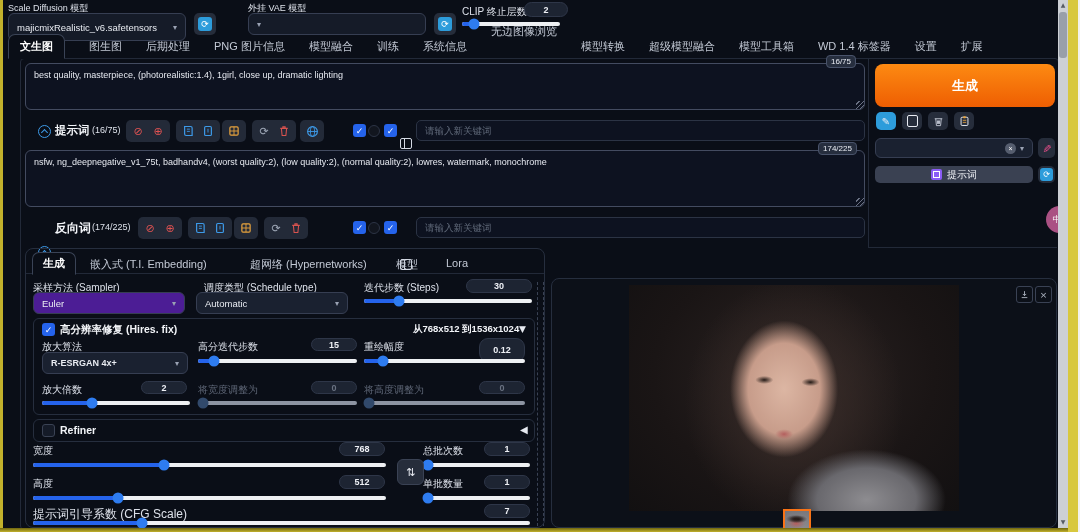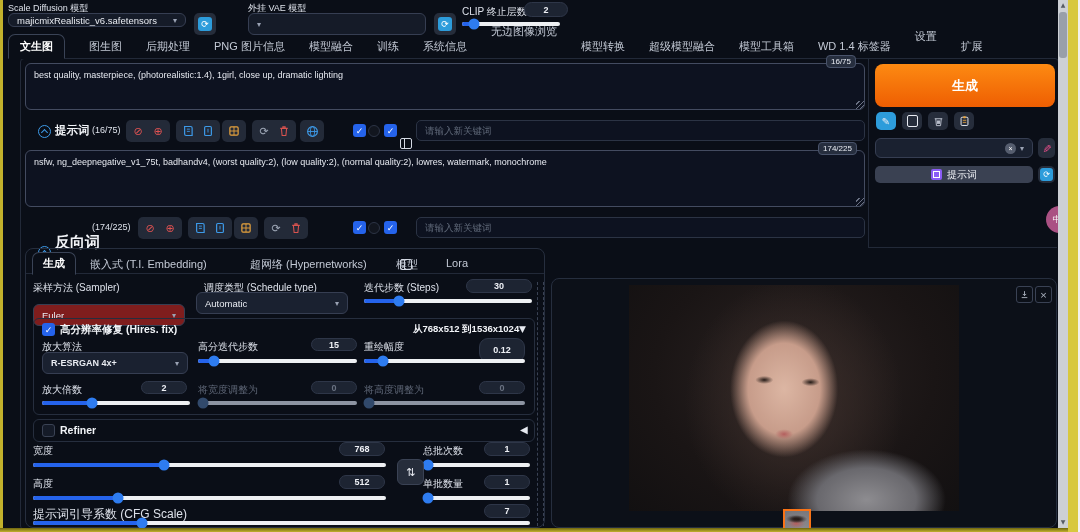--- a/index.html
+++ b/index.html
@@ -66,21 +66,21 @@
 </head>
 <body>
 
 <div class="abs" style="left:20px;top:58px;width:1037px;height:470px;border:1px solid #222938;border-radius:4px"></div>
 <div class="abs line" style="left:868px;top:58px;width:1px;height:190px"></div>
 <div class="abs line" style="left:868px;top:247px;width:189px;height:1px"></div>
 <div class="abs" style="left:537px;top:282px;width:1px;height:244px;border-left:1px dashed #3a4254"></div>
 <div class="abs" style="left:543px;top:282px;width:1px;height:244px;border-left:1px dashed #3a4254"></div>
 
 <div class="abs lbl" style="left:8px;top:2px;font-size:9px">Scale Diffusion 模型</div>
-<div class="abs select" style="left:8px;top:13px;width:178px;height:14px">
+<div class="abs select" style="left:8px;top:13px;width:178px;height:28px">
   <span>majicmixRealistic_v6.safetensors</span>
   <span class="caret">▾</span>
 </div>
 <div class="abs iconbox" style="left:194px;top:13px;width:22px;height:22px">
   <span class="bluebtn" style="width:14px;height:14px">⟳</span>
 </div>
 <div class="abs lbl" style="left:248px;top:2px;font-size:9px">外挂 VAE 模型</div>
 <div class="abs select" style="left:248px;top:13px;width:178px;height:22px">
   <span class="caret">▾</span>
 </div>
@@ -100,21 +100,21 @@
   <span class="tab" style="padding-bottom:5px">后期处理</span>
   <span class="tab" style="padding-bottom:5px">PNG 图片信息</span>
   <span class="tab" style="padding-bottom:5px">模型融合</span>
   <span class="tab" style="padding-bottom:5px">训练</span>
   <span class="tab" style="padding-bottom:5px">系统信息</span>
   <span class="tab" style="padding-bottom:20px">无边图像浏览</span>
   <span class="tab" style="padding-bottom:5px">模型转换</span>
   <span class="tab" style="padding-bottom:5px">超级模型融合</span>
   <span class="tab" style="padding-bottom:5px">模型工具箱</span>
   <span class="tab" style="padding-bottom:5px">WD 1.4 标签器</span>
-  <span class="tab" style="padding-bottom:15px">设置</span>
+  <span class="tab" style="padding-bottom:5px">设置</span>
   <span class="tab" style="padding-bottom:5px">扩展</span>
 </div>
 
 <textarea class="abs ta" style="left: 25px; top: 63px; width: 840px; height: 47px;">best quality, masterpiece, (photorealistic:1.4), 1girl, close up, dramatic lighting</textarea>
 <div class="abs grip" style="left:856px;top:101px"></div>
 <div class="abs badge" style="left:826px;top:55px">16/75</div>
 
 <div class="abs chev" style="left:38px;top:125px"></div>
 <span class="abs boldlbl" style="left:55px;top:123px;font-size:11.5px">提示词</span>
 <span class="abs lbl" style="left:92px;top:125px;font-size:9px">(16/75)</span>
@@ -165,21 +165,21 @@
 <div class="abs knob" style="left:368px;top:125px"></div>
 <div class="abs cb" style="left:384px;top:124px">✓</div>
 <div class="abs panelico" style="left:400px;top:125px"></div>
 <input class="abs keyinput" style="left: 416px; top: 120px; width: 449px; height: 21px;" placeholder="请输入新关键词">
 
 <textarea class="abs ta" style="left: 25px; top: 150px; width: 840px; height: 57px;">nsfw, ng_deepnegative_v1_75t, badhandv4, (worst quality:2), (low quality:2), (normal quality:2), lowres, watermark, monochrome</textarea>
 <div class="abs grip" style="left:856px;top:198px"></div>
 <div class="abs badge" style="left:818px;top:142px">174/225</div>
 
 <div class="abs chev" style="left:38px;top:222px"></div>
-<span class="abs boldlbl" style="left:55px;top:233px;font-size:15px">反向词</span>
+<span class="abs boldlbl" style="left:55px;top:220px;font-size:12px">反向词</span>
 <span class="abs lbl" style="left:92px;top:222px;font-size:9px">(174/225)</span>
 <div class="abs igroup" style="left:138px;top:217px">
   <span class="ibtn" style="color:#e05252">⊘</span>
   <span class="ibtn" style="color:#e05252">⊕</span>
 </div>
 <div class="abs igroup" style="left:188px;top:217px">
   <span class="ibtn" style="color:#3d9ae8">
     <svg class="svgi" width="12" height="12" viewBox="0 0 16 16">
         <path d="M3.5 2h8a2 2 0 0 1 2 2v10h-8a2 2 0 0 1-2-2V2z" fill="none" stroke="currentColor" stroke-width="1.6"></path>
         <path d="M6.5 5.5h4M6.5 8.5h4" stroke="currentColor" stroke-width="1.2"></path>
@@ -216,21 +216,21 @@
 
 <div class="abs panel" style="left:25px;top:248px;width:520px;height:280px"></div>
 <div class="abs line" style="left:26px;top:273px;width:518px;height:1px"></div>
 <span class="abs tab active" style="left:32px;top:252px;padding:3px 10px">生成</span>
 <span class="abs tab" style="left:90px;top:257px">嵌入式 (T.I. Embedding)</span>
 <span class="abs tab" style="left:250px;top:257px">超网络 (Hypernetworks)</span>
 <span class="abs tab" style="left:396px;top:257px">模型</span>
 <span class="abs tab" style="left:446px;top:257px">Lora</span>
 
 <span class="abs lbl" style="left:33px;top:281px">采样方法 (Sampler)</span>
-<div class="abs select" style="left:33px;top:304px;width:152px;height:22px;background:#7f1d1d">
+<div class="abs select" style="left:33px;top:292px;width:152px;height:22px;background:#4c1d95">
   <span>Euler</span>
   <span class="caret">▾</span>
 </div>
 <span class="abs lbl" style="left:204px;top:281px">调度类型 (Schedule type)</span>
 <div class="abs select" style="left:196px;top:292px;width:152px;height:22px;background:#1a2130">
   <span>Automatic</span>
   <span class="caret">▾</span>
 </div>
 <span class="abs lbl" style="left:364px;top:281px">迭代步数 (Steps)</span>
 <div class="abs pill" style="left:466px;top:279px;width:66px;height:14px">30</div>

